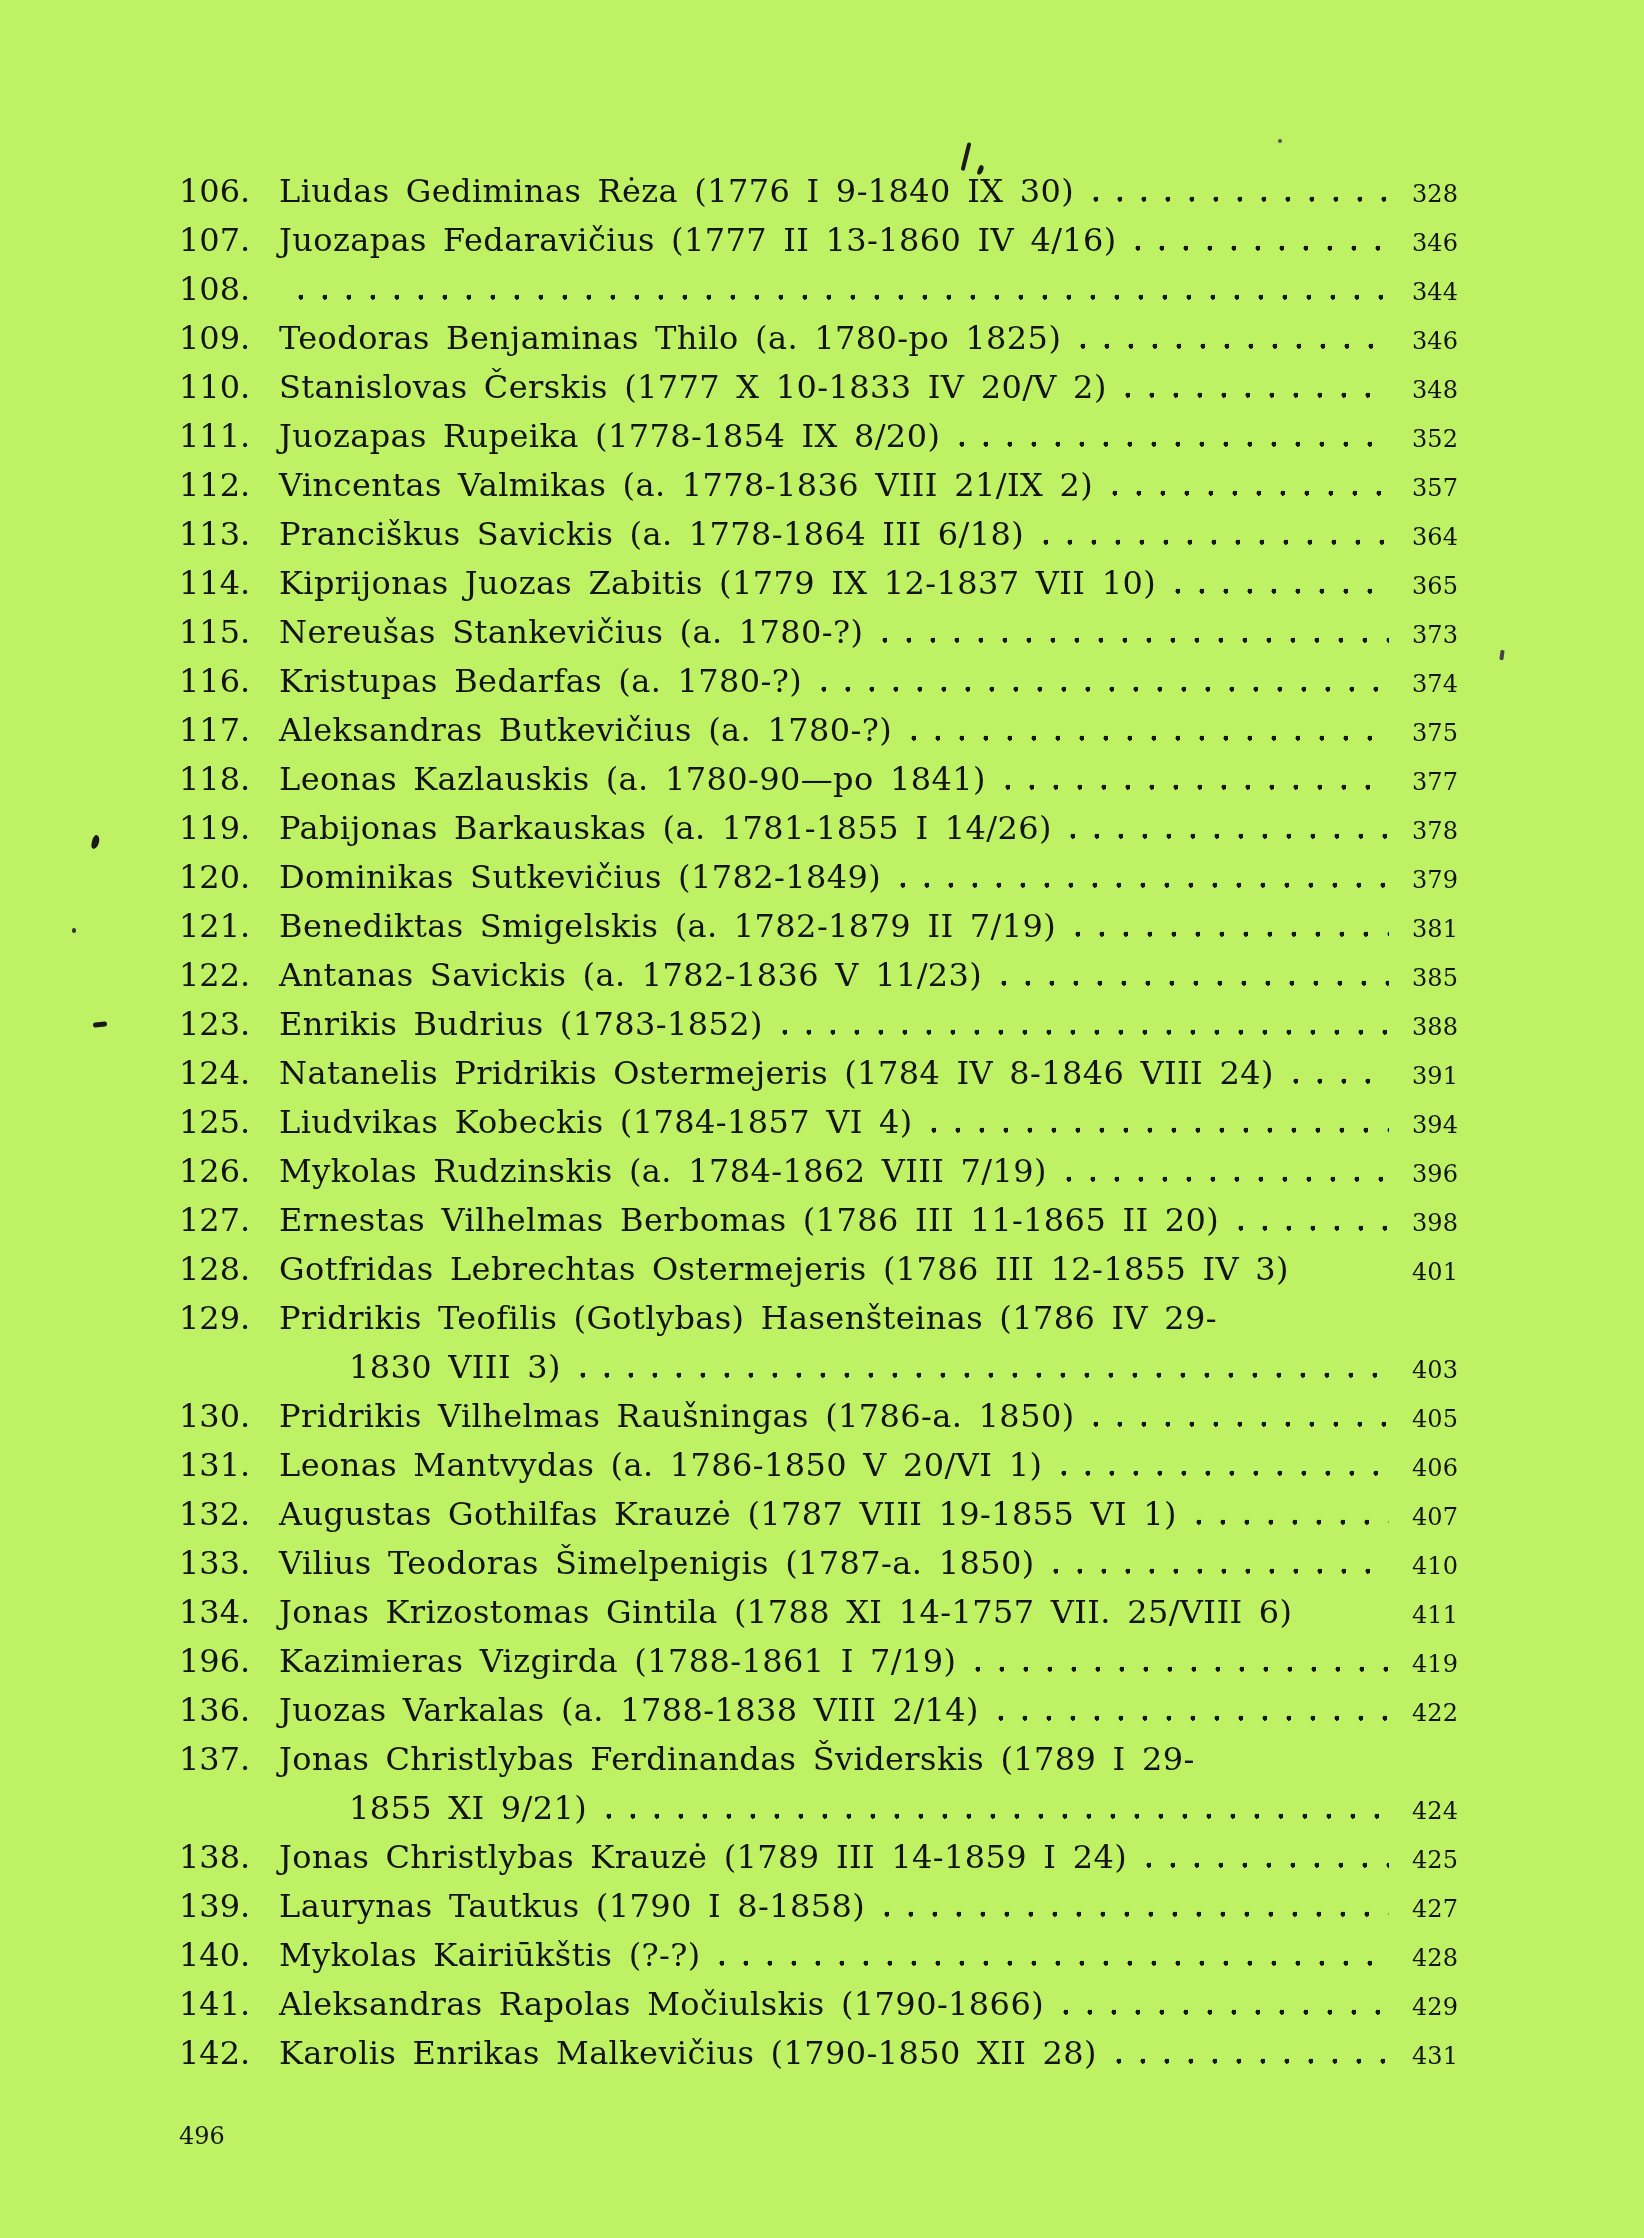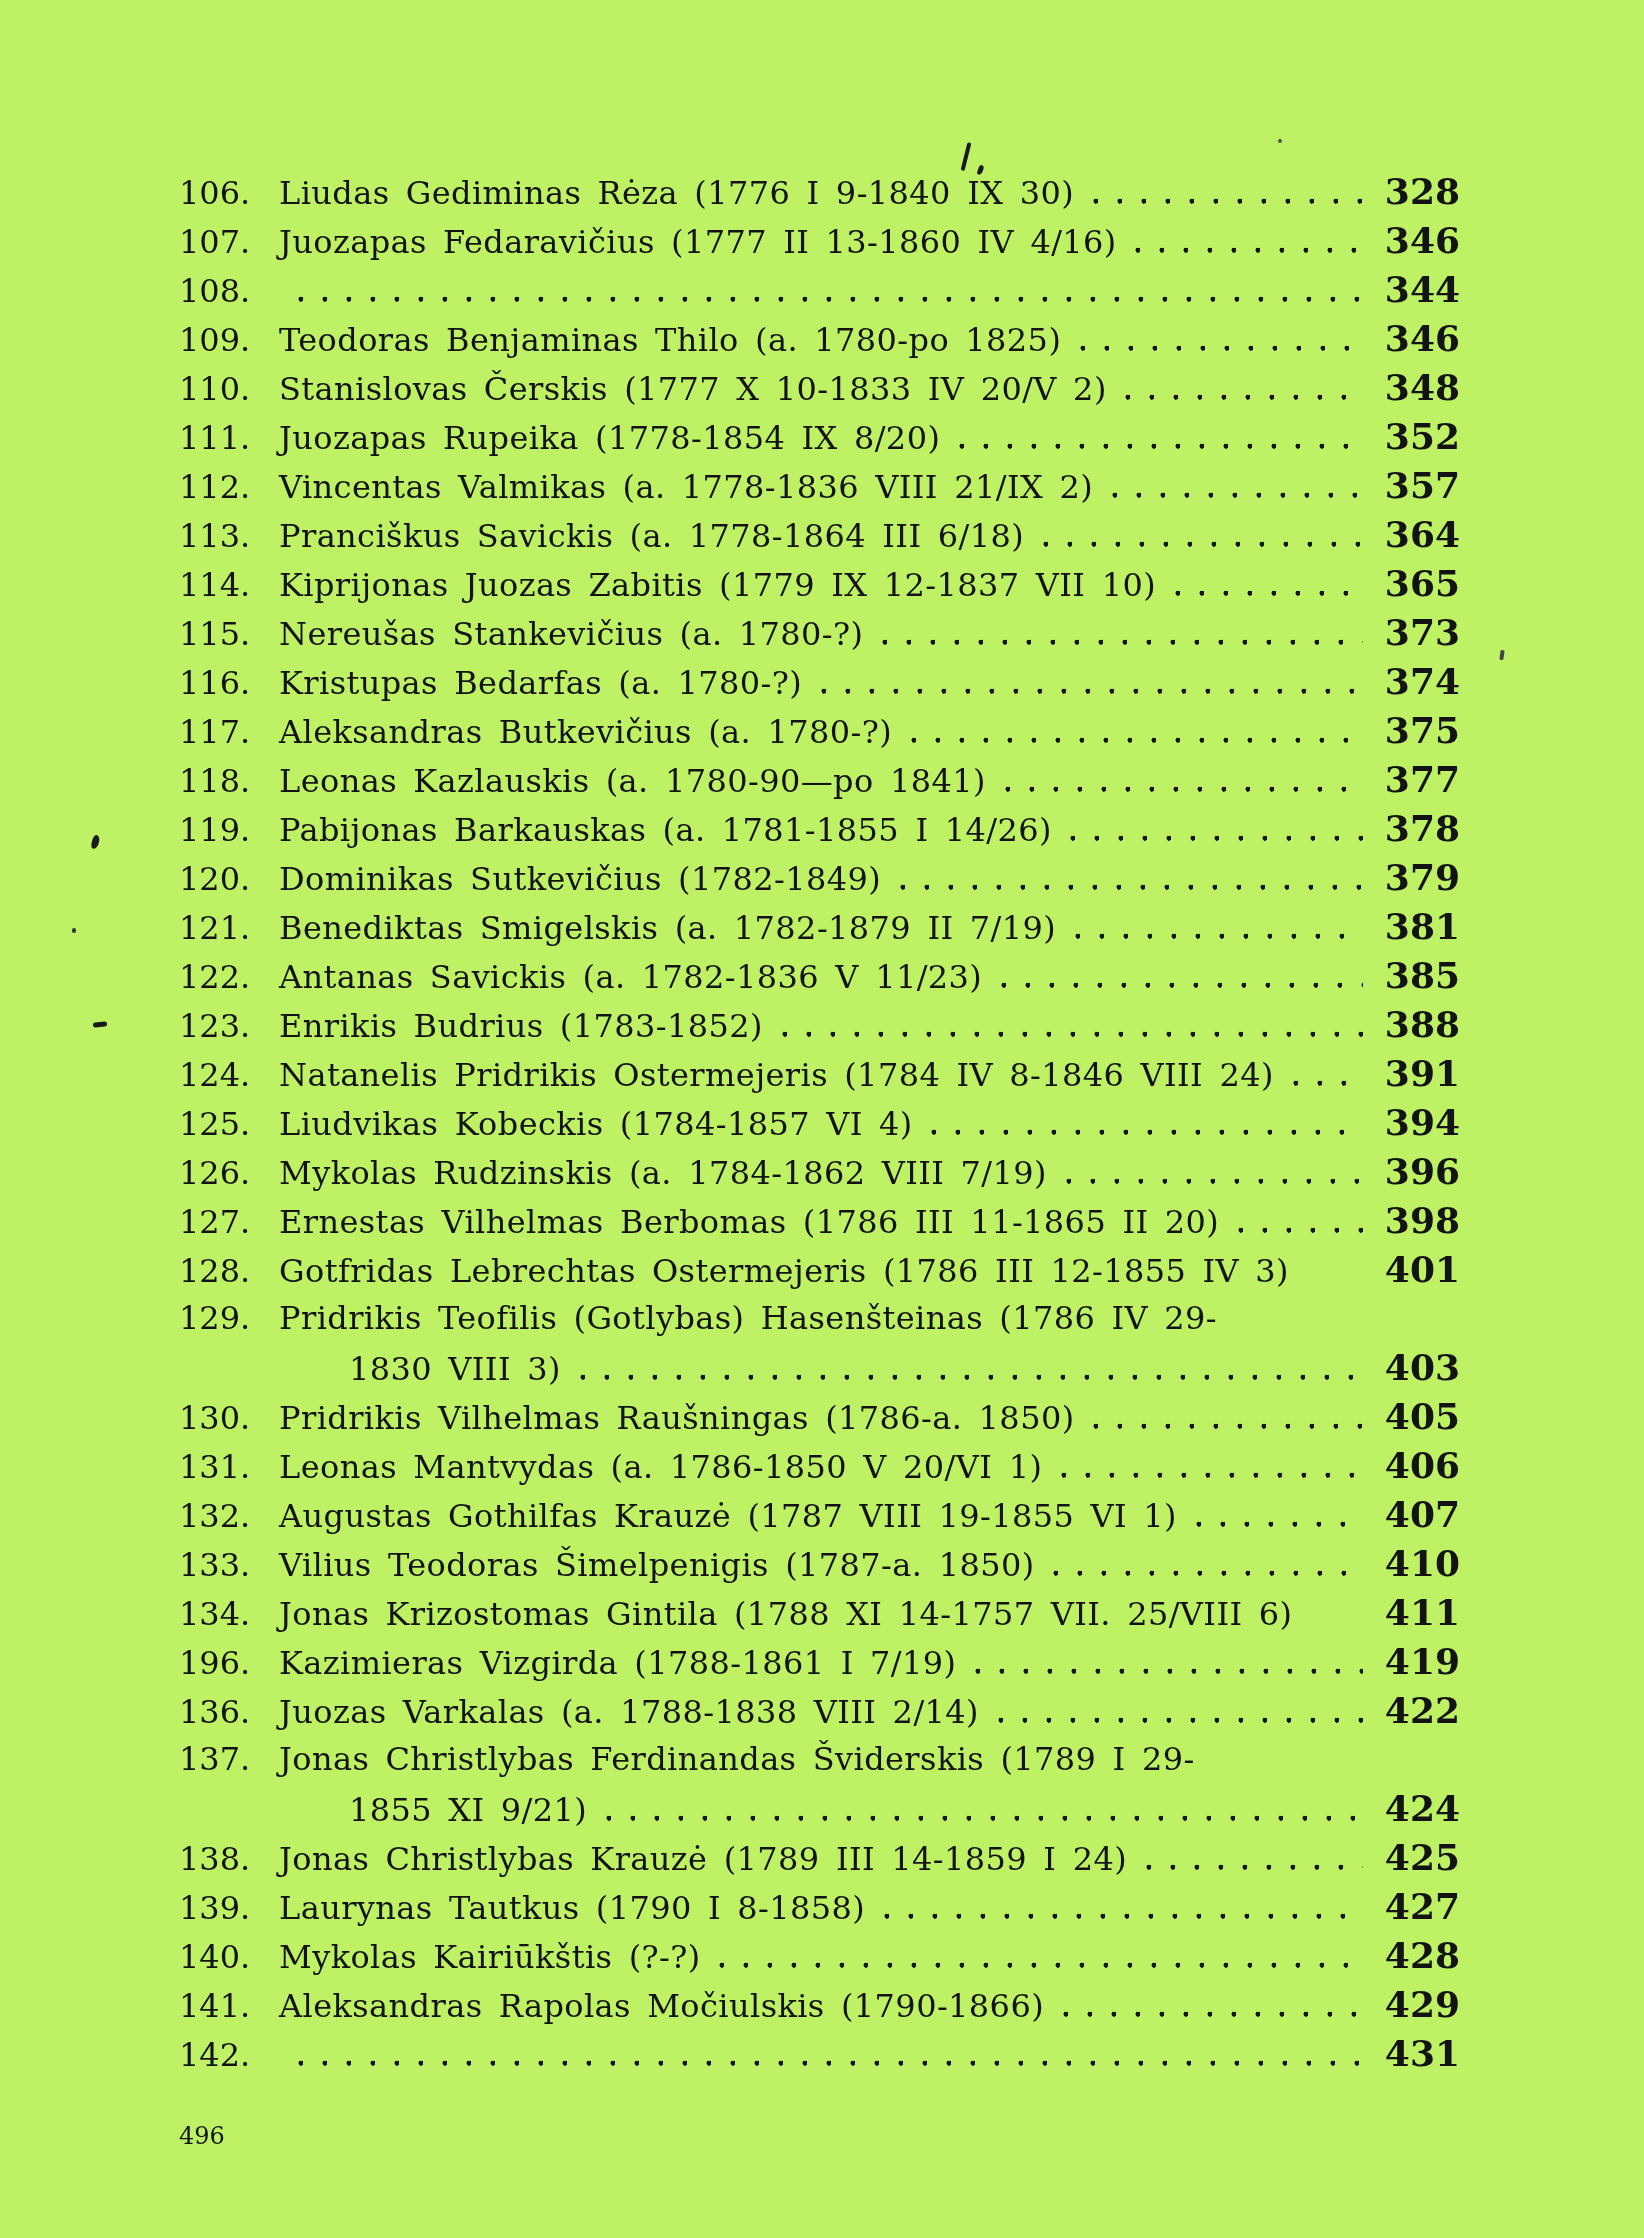--- a/index.html
+++ b/index.html
@@ -18,21 +18,21 @@
   .txt  { flex:0 0 auto; font-size:32px; line-height:49px; word-spacing:5.7px; letter-spacing:0.4px;text-align:center; }
   .leader {
     flex:1 1 0; min-width:0; height:5.7px;
     margin:0 21.5px 0 18.7px;
     background-image:radial-gradient(circle 2.5px at 2.9px 2.9px, #161616 97%, rgba(0,0,0,0) 100%);
     background-size:24px 5.7px;
     background-repeat:repeat-x;
     background-position:left bottom;
   }
   .leader.noleader { background:none; }
-  .pg   { flex:0 0 auto; margin-left:auto; min-width:50px; font-size:36px; line-height:49px; text-align:center;font-weight:bold; }
+  .pg   { flex:0 0 auto; margin-left:auto; min-width:50px; font-size:24px; line-height:49px; text-align:center; }
   .footer-num { position:absolute; left:179px; top:2112px; font-size:24px; line-height:49px; }
 
   
   .speck { position:absolute; background:#1a1a1a; }
   .speck-slash   { left:964px; top:142px;  width:3.6px;  height:29px; transform:rotate(14deg); border-radius:2.2px; }
   .speck-slash2  { left:978px; top:165px;  width:5px;  height:10px; transform:rotate(20deg); border-radius:50% 50% 60% 40%; }
   .speck-dot-tr  { left:1278px; top:139px;  width:3.6px;  height:4.3px;  background:#555; border-radius:50%; }
   .speck-comma   { left:92px;  top:835px; width:7.2px; height:13.6px; transform:rotate(12deg); border-radius:50% 50% 60% 40%; }
   .speck-dot-mid { left:72px;  top:928px; width:4.3px;  height:5px;  background:#333; border-radius:50%; }
   .speck-dash    { left:93px;  top:1022px; width:14.4px; height:5px;  transform:rotate(-6deg); border-radius:2.2px; }
@@ -310,20 +310,21 @@
 
   <div class="row">
     <span class="num">141.</span>
     <span class="txt">Aleksandras Rapolas Močiulskis (1790-1866)</span>
     <span class="leader"></span>
     <span class="pg">429</span>
   </div>
 
   <div class="row">
     <span class="num">142.</span>
+    <span class="txt">Karolis Enrikas Malkevičius (1790-1850 XII 28)</span>
     <span class="leader"></span>
     <span class="pg">431</span>
   </div>
 </div>
 
   <div class="footer-num">496</div>
 </div>
 
 
 </body></html>

